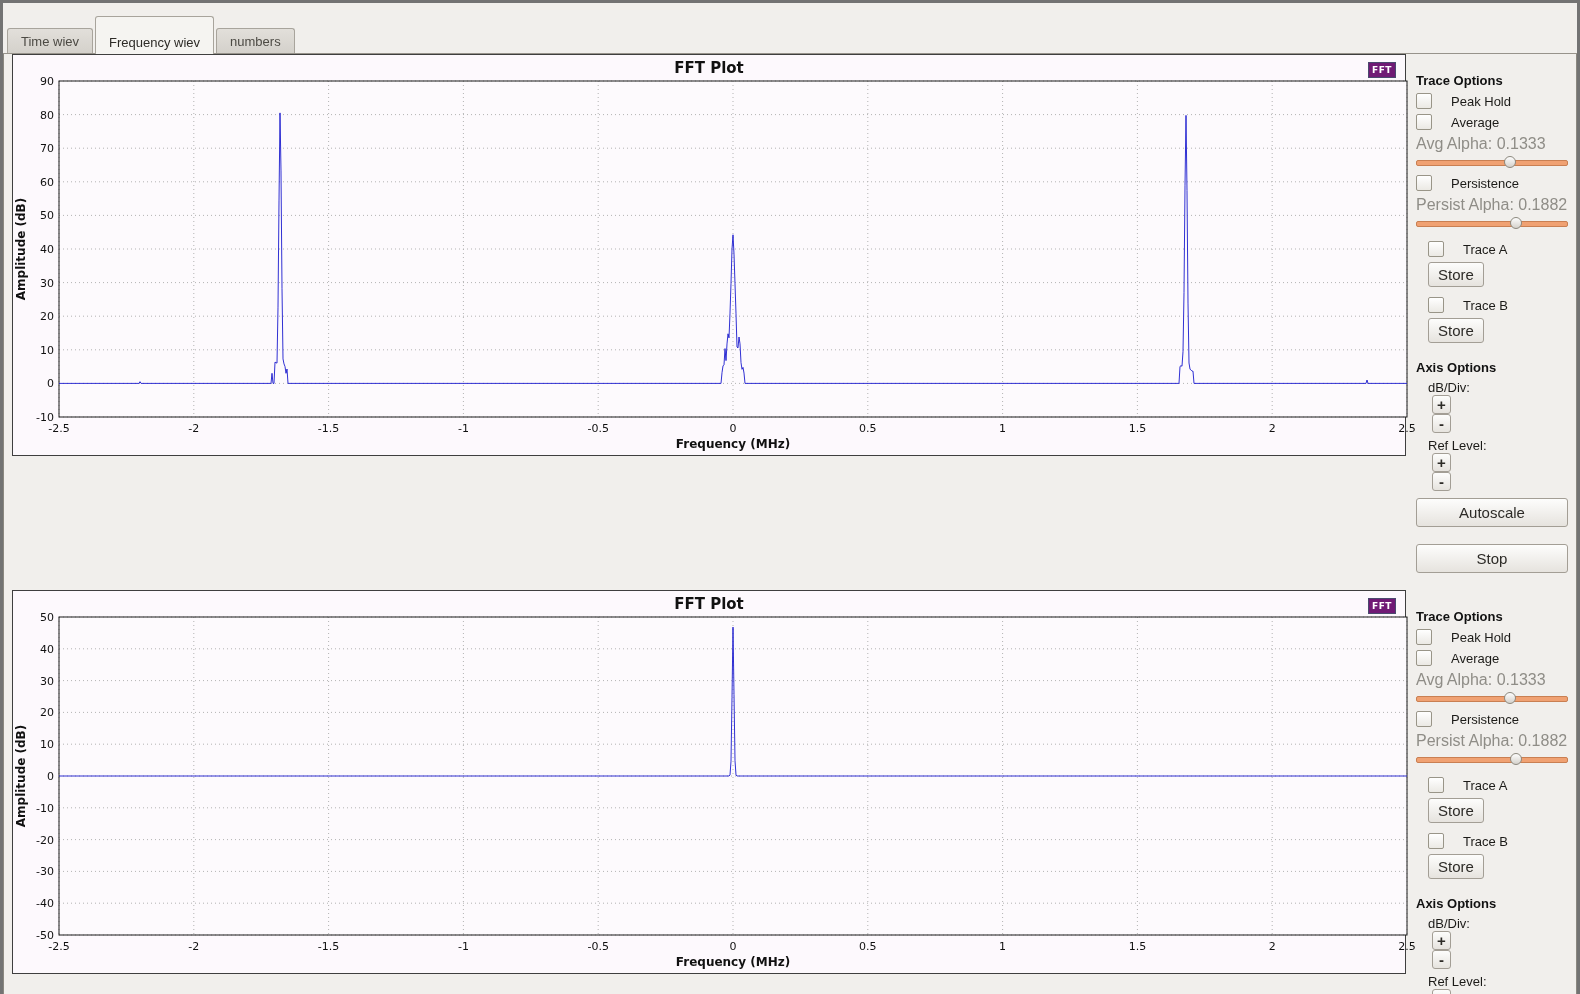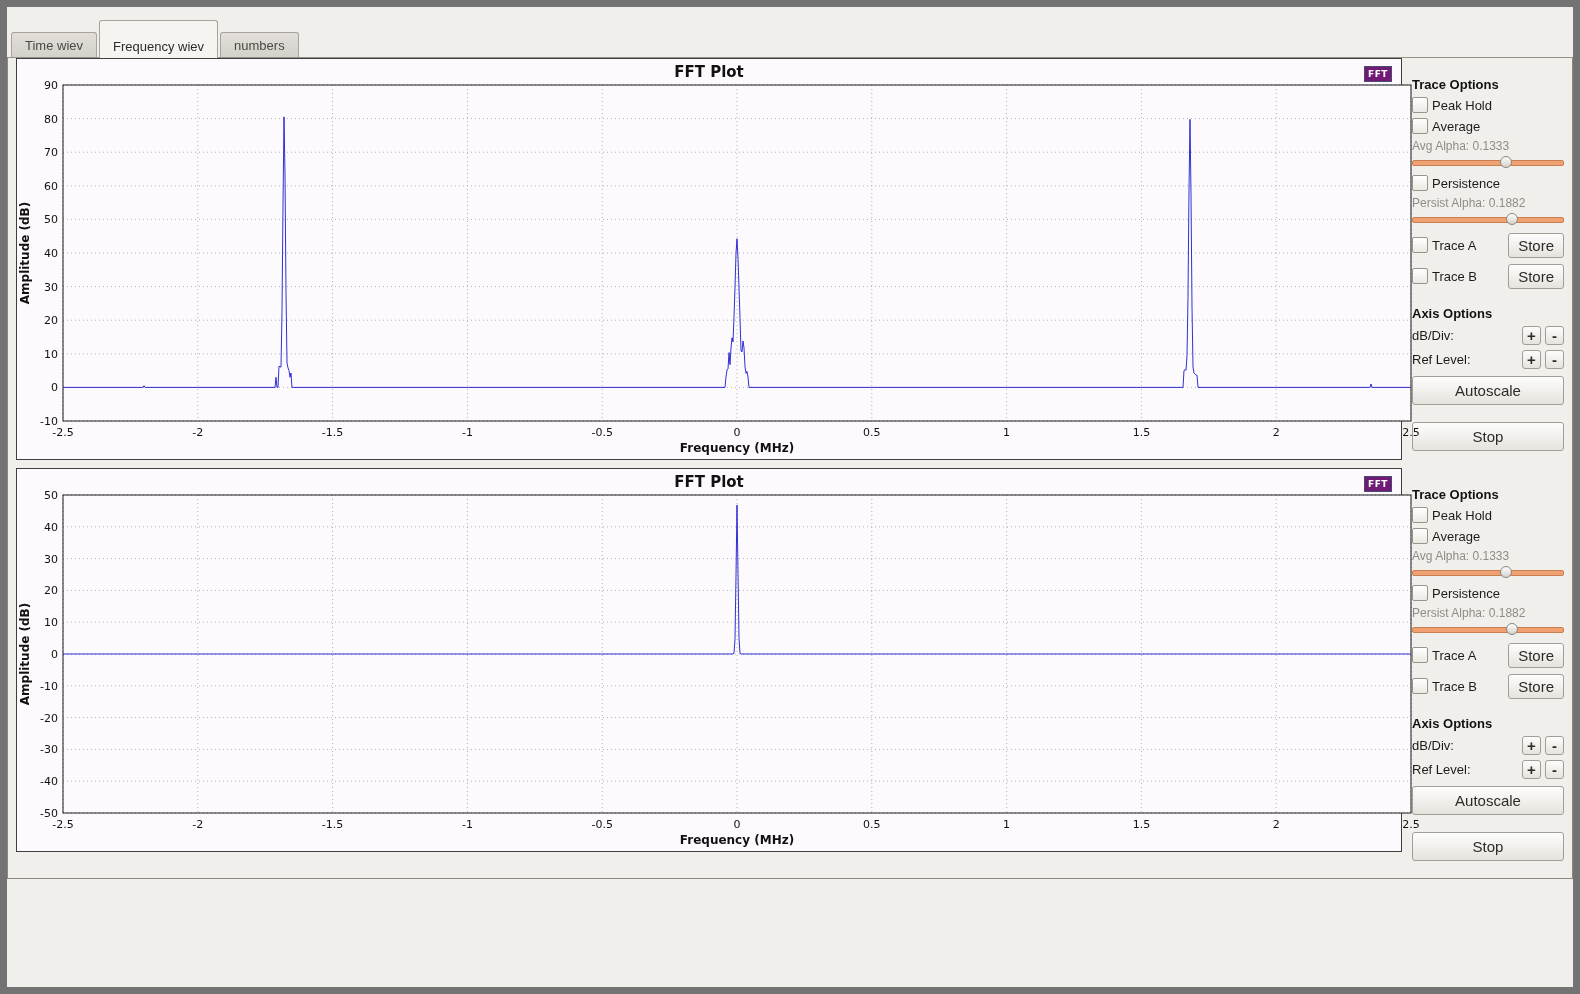--- a/index.html
+++ b/index.html
@@ -2,21 +2,21 @@
 <html><head>
 <meta charset="utf-8">
 <style>
   html,body{margin:0;padding:0;}
   body{
     width:1580px;height:994px;
     background:#f1efec;
     font-family:"Liberation Sans",sans-serif;
     overflow:hidden;
   }
-  .window{box-sizing:border-box;width:1580px;height:994px;border:7px solid #737373;}
+  .window{box-sizing:border-box;width:1580px;height:994px;border:3px solid #737373;}
   
   .tabbar{
     height:30px;margin-top:20px;padding-left:4px;
     display:flex;align-items:flex-end;
     border-bottom:1px solid #97938b;background:#f1efec;
   }
   .tab{
     padding:5px 13px 4px;font-size:13px;color:#4c4a44;
     background:linear-gradient(#e2dfda,#d4d1cb);
     border:1px solid #a8a49c;border-bottom:none;
@@ -43,36 +43,36 @@
     font-family:"DejaVu Sans",sans-serif;letter-spacing:0.5px;
   }
   svg.plot{display:block;}
   svg.plot text{font-family:"DejaVu Sans",sans-serif;fill:#111;}
   
   .controls{
     width:170px;box-sizing:border-box;padding:2px 8px 0 10px;
     font-size:13px;color:#1c1b18;background:#f1efec;
   }
   .ctl-header{font-weight:bold;font-size:13px;margin:17px 0 4px;color:#111;}
-  .chk{display:flex;align-items:center;gap:4px;margin:5px 0;cursor:pointer;flex:0 1 auto;}
+  .chk{display:flex;align-items:center;gap:19px;margin:5px 0;cursor:pointer;flex:0 1 auto;}
   .chk .box{
     width:14px;height:14px;flex:none;border:1px solid #999588;
     background:linear-gradient(#ffffff,#ebe9e4);border-radius:2px;
   }
-  .gray{color:#8f8d87;margin:5px 0 2px;font-size:12px;}
+  .gray{color:#8f8d87;margin:5px 0 2px;font-size:16px;}
   .slider{position:relative;height:15px;margin:2px 0 5px;cursor:pointer;}
   .slider .track{
     position:absolute;top:5px;left:0;right:0;height:4px;border-radius:2px;
     background:#f0a172;border:1px solid #c97f52;
   }
   .slider .handle{
     position:absolute;top:1px;width:12px;height:12px;border-radius:50%;
     background:linear-gradient(#fdfdfd,#d5d2cc);border:1px solid #8d897f;box-sizing:border-box;
   }
-  .row{display:flex;align-items:center;margin:5px 0;}
+  .row{display:flex;align-items:flex-start;margin:5px 12px;flex-direction:column;}
   .row .lbl{flex:1;}
   .btn{
     font-size:15px;color:#2d2b27;cursor:pointer;
     background:linear-gradient(#fdfdfc,#e6e3de);
     border:1px solid #a39e95;border-radius:3px;padding:3px 8px;
     font-family:"Liberation Sans",sans-serif;
   }
   .btn.store{padding:3px 9px;}
   .btn.mini{width:19px;height:19px;padding:0;line-height:15px;text-align:center;margin-left:4px;font-weight:bold;}
   .btn.wide{display:block;width:100%;margin:7px 0 17px;padding:5px 0;text-align:center;}

